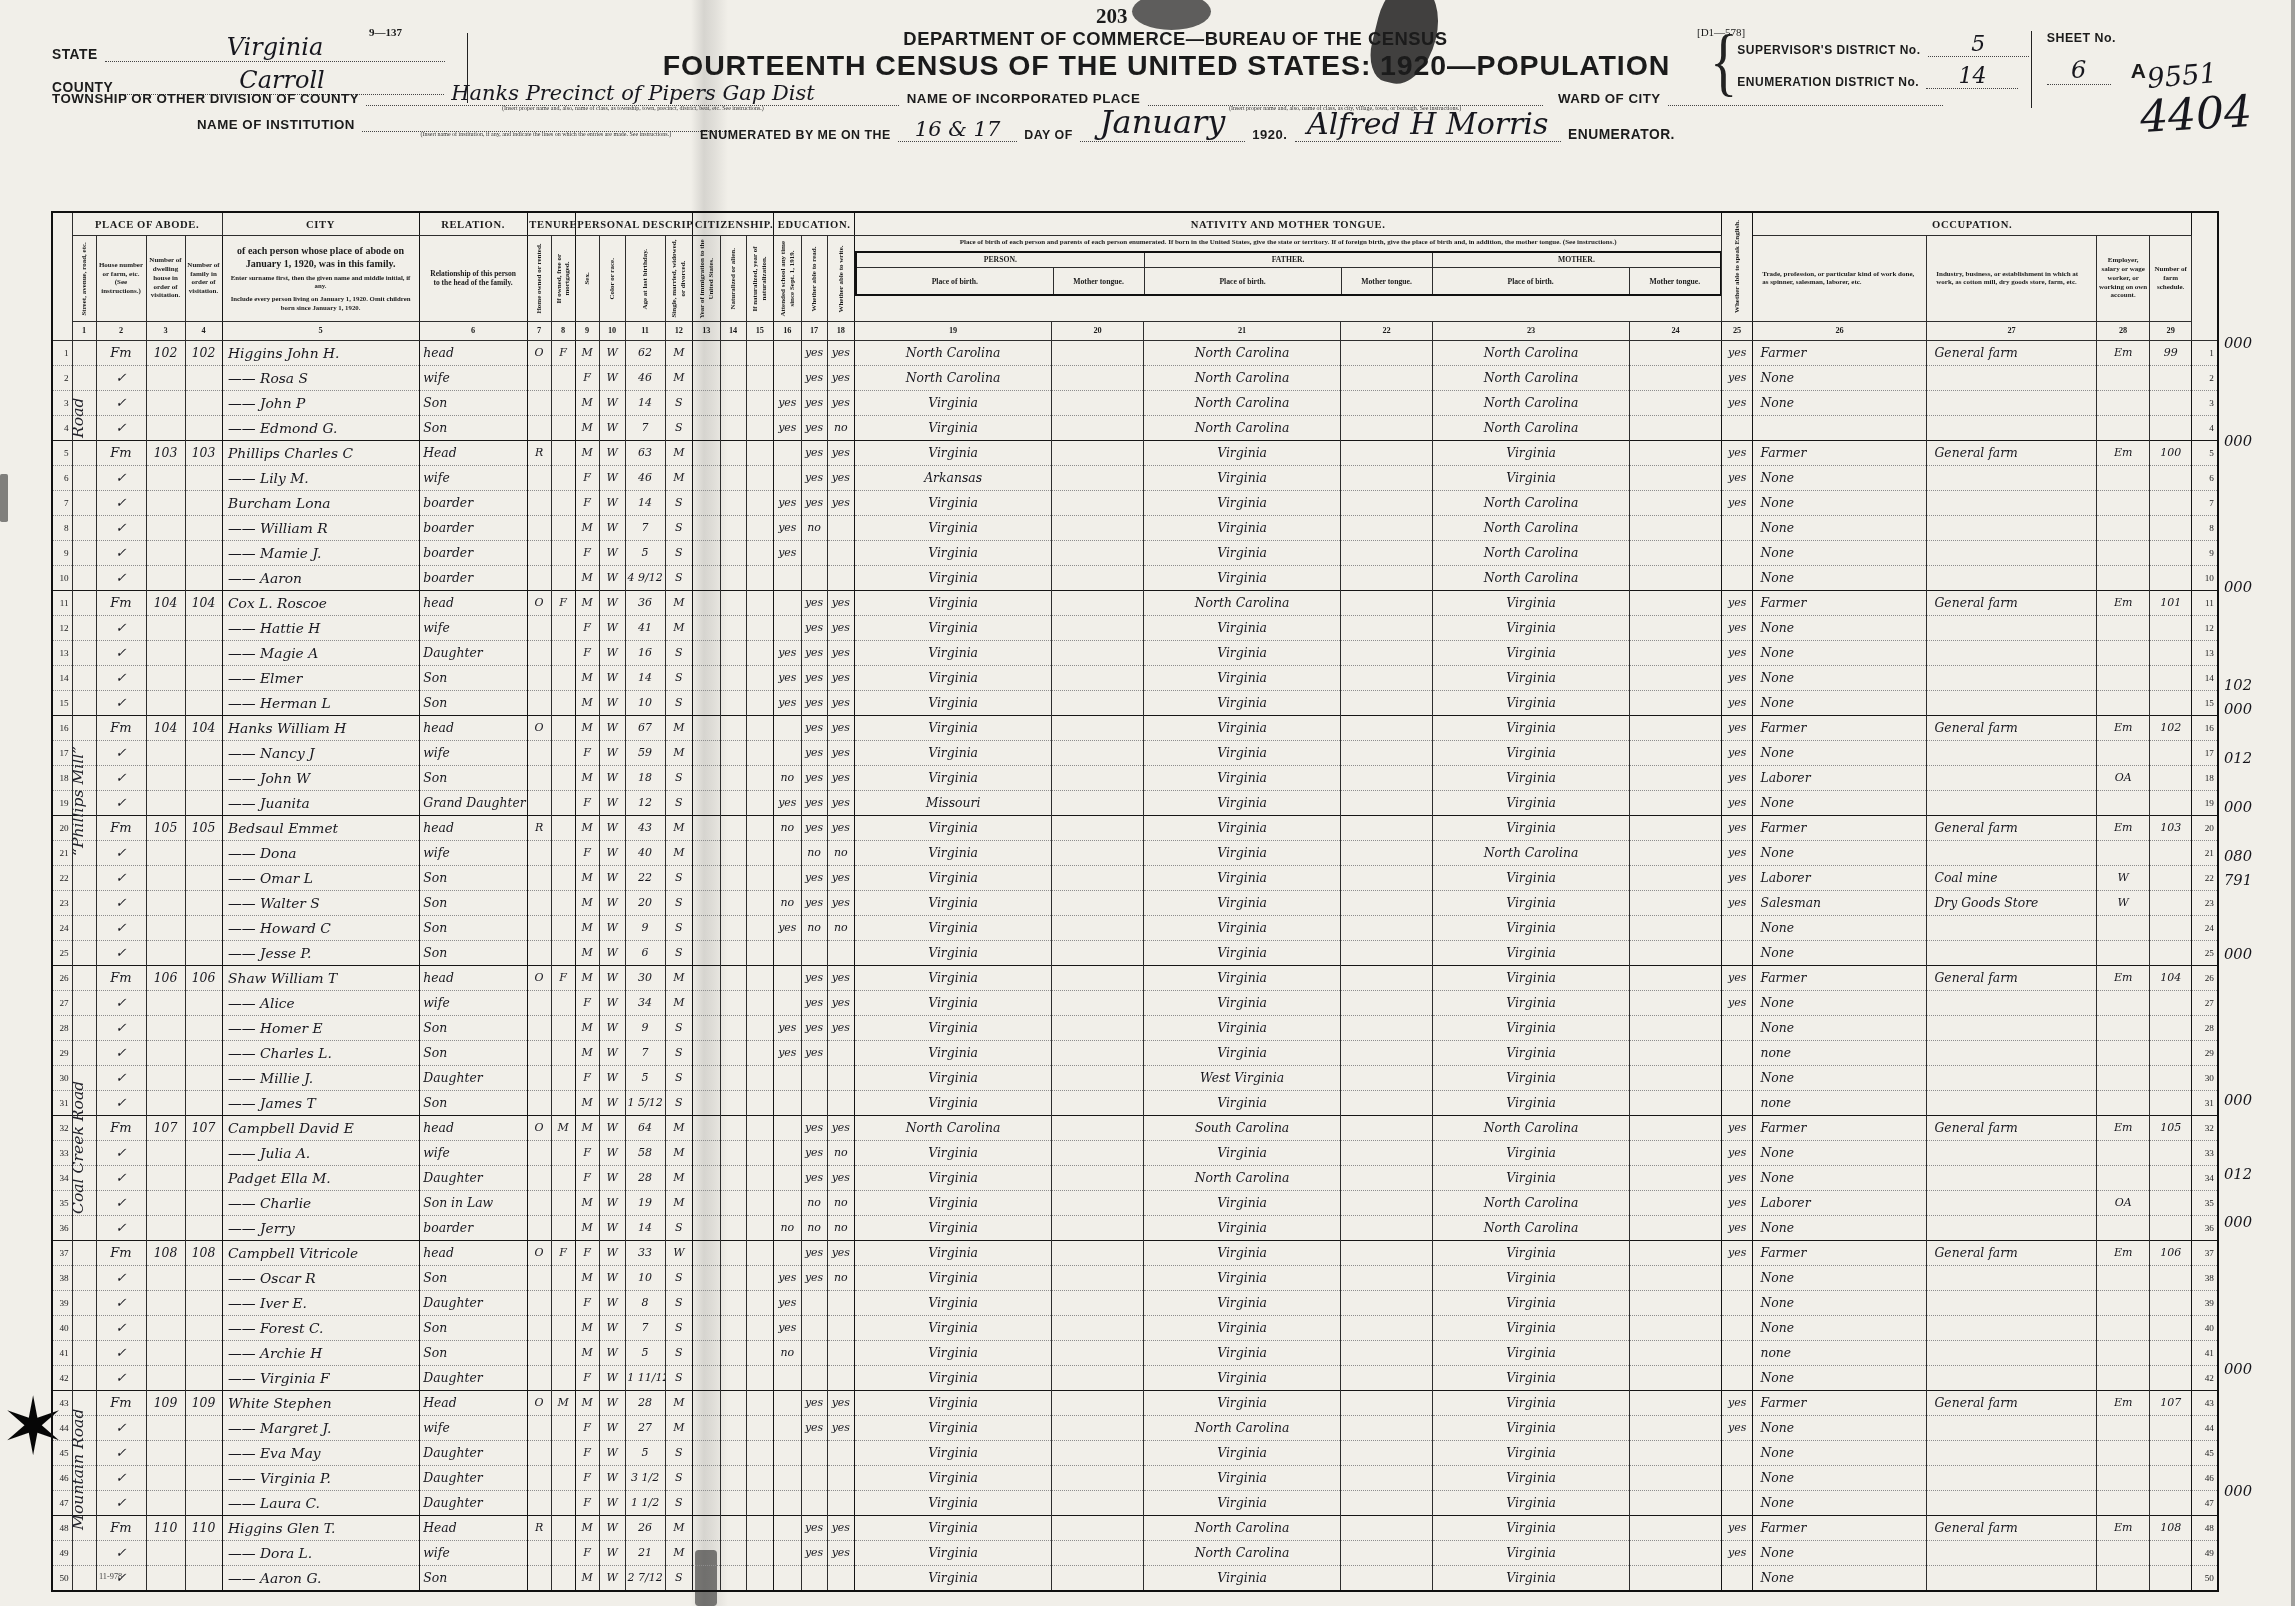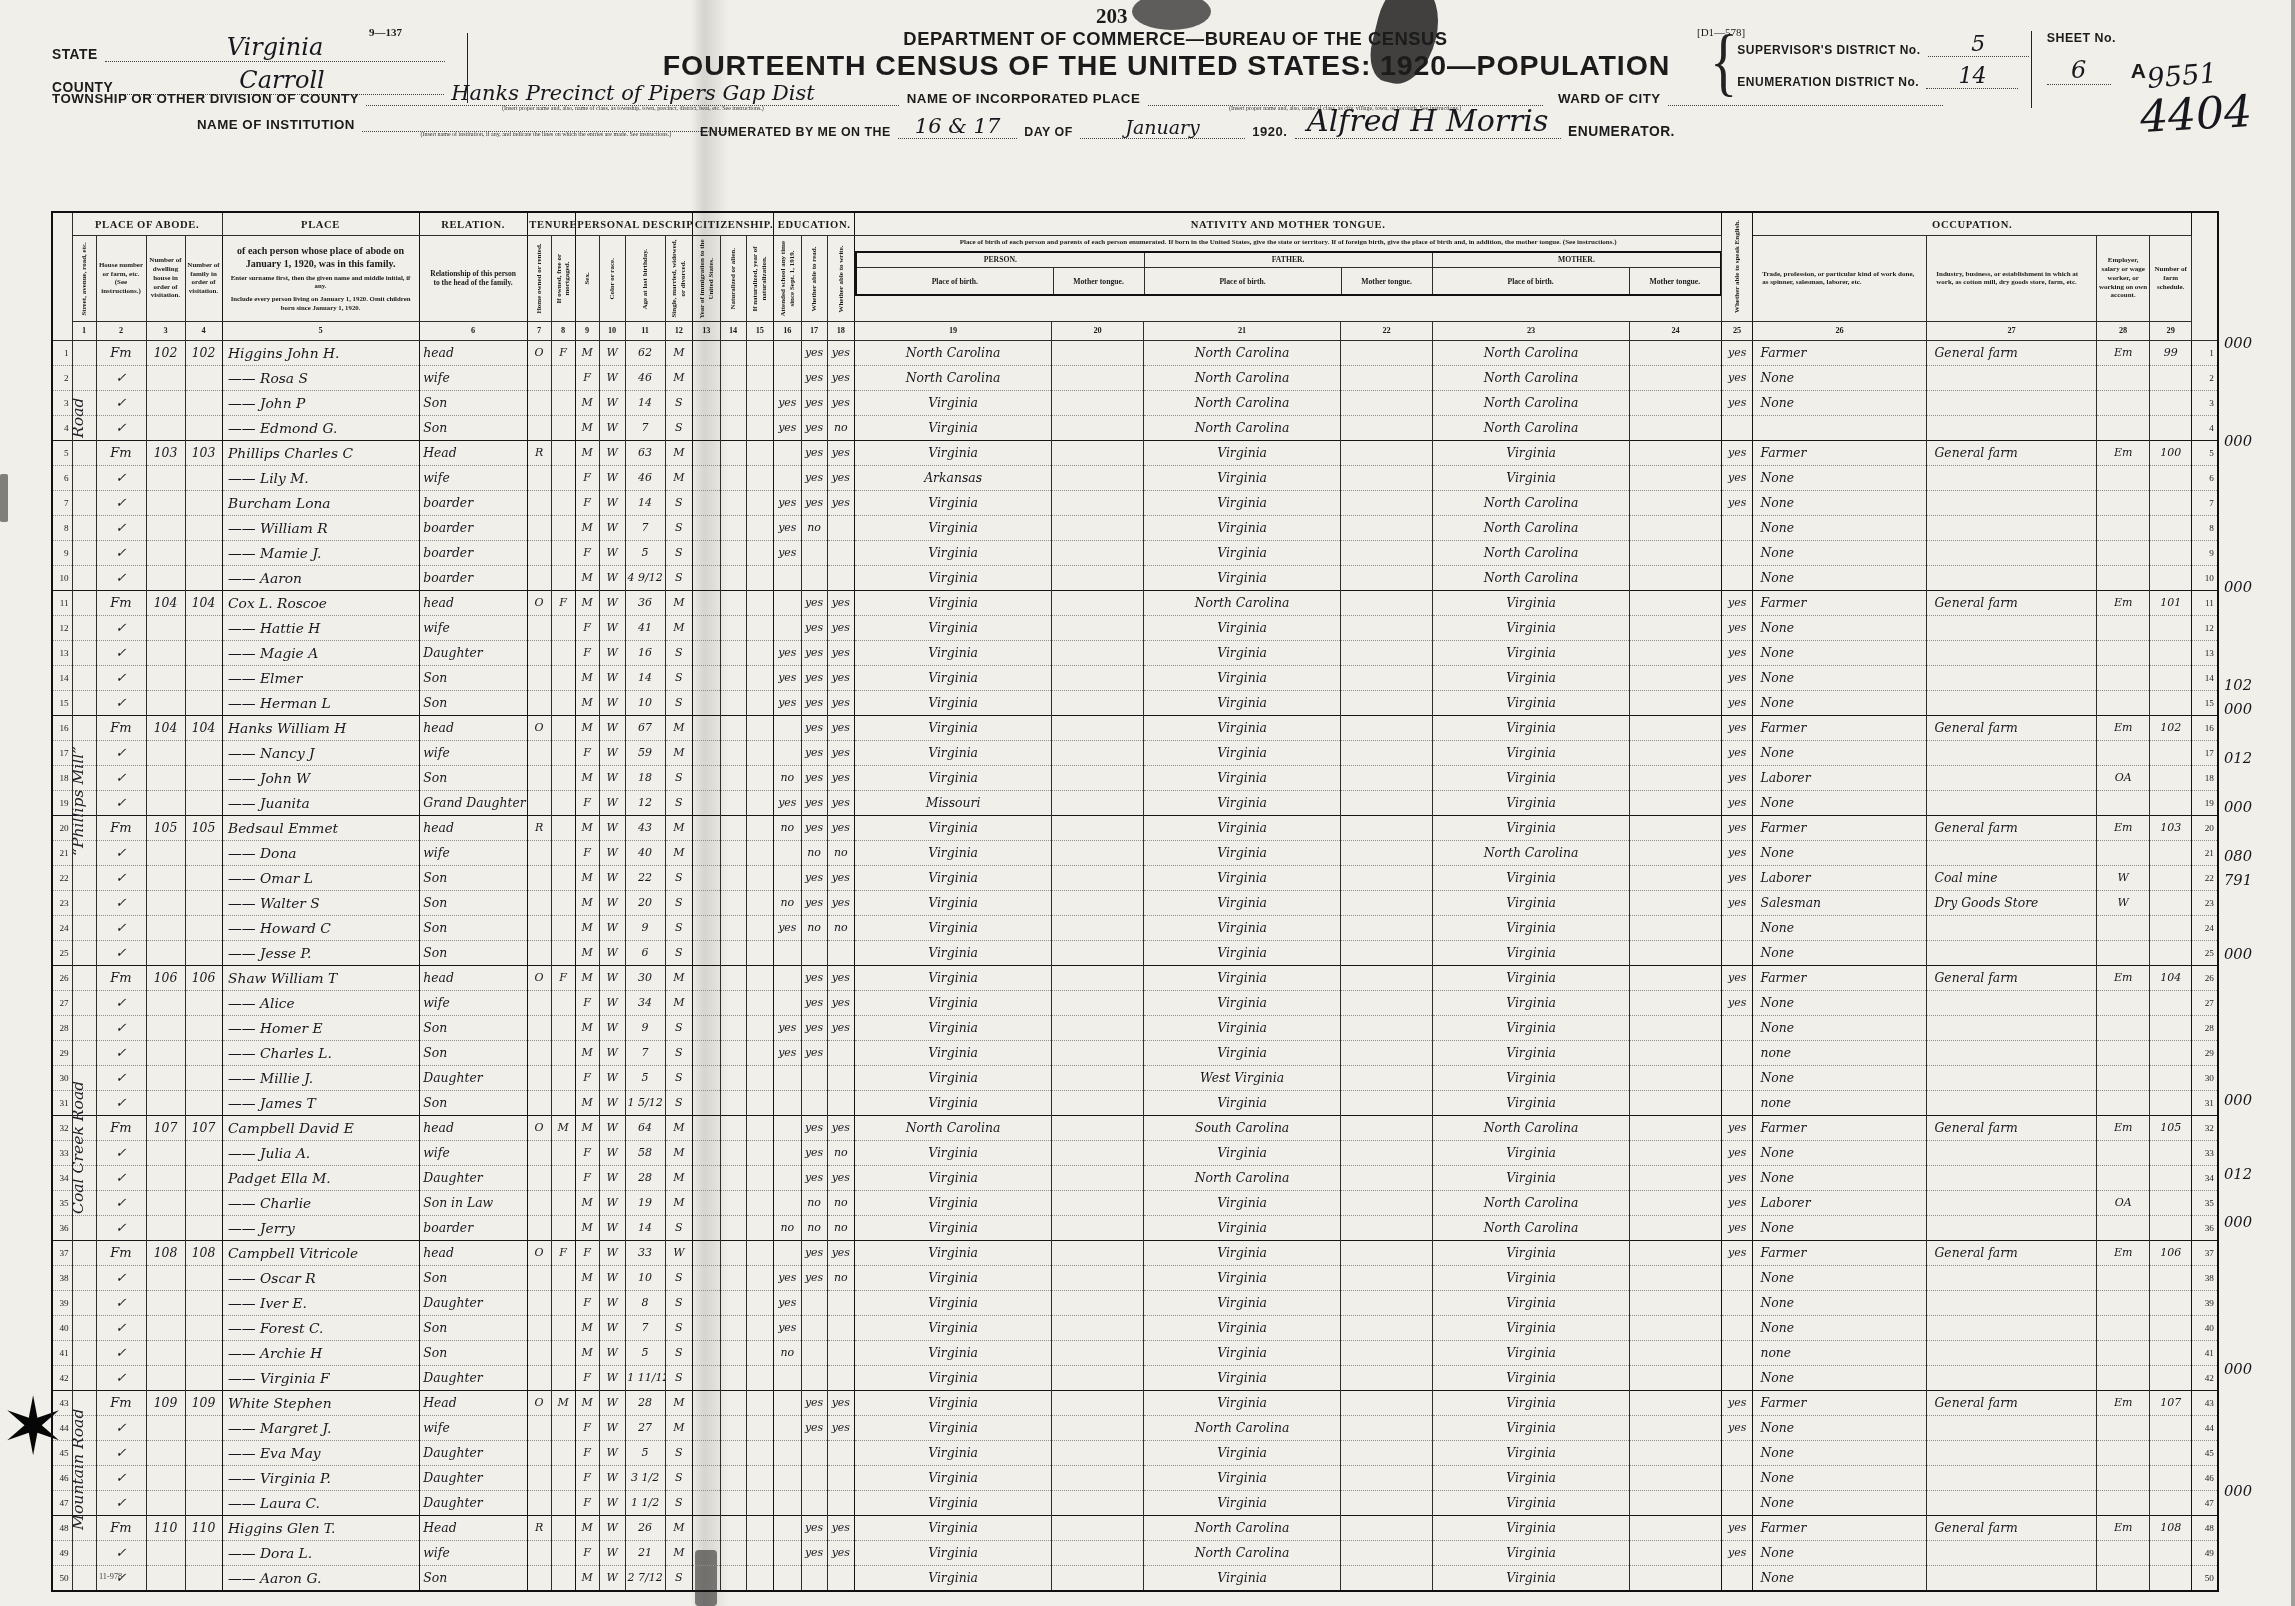--- a/index.html
+++ b/index.html
@@ -104,21 +104,21 @@
   <span class="fill" style="width:367px;">
     <span style="font-size:14.7px;">&nbsp;</span>
     <span class="note">(Insert name of institution, if any, and indicate the lines on which the entries are made.  See instructions.)</span>
   </span>
 </div>
 
 <div class="abs flexline" style="left:700px;top:103px;">
   <span class="lbl" style="font-size:12.4px;">ENUMERATED BY ME ON THE</span>
   <span class="fill" style="width:119px;"><span class="hw" style="font-size:21px;">16 &amp; 17</span></span>
   <span class="lbl" style="font-size:12.4px;">DAY OF</span>
-  <span class="fill" style="width:165px;"><span class="hw" style="font-size:19px;text-align:center;">January</span></span>
+  <span class="fill" style="width:165px;"><span class="hw" style="font-size:32px;text-align:center;">January</span></span>
   <span class="lbl" style="font-size:13px;">1920.</span>
   <span class="fill" style="width:266px;"><span class="hw" style="font-size:30px;">Alfred H Morris</span></span>
   <span class="lbl" style="font-size:13.8px;">ENUMERATOR.</span>
 </div>
 
 <div class="abs" style="left:1710px;top:27.5px;display:flex;align-items:center;">
   <span class="brace">{</span>
   <div>
     <div class="flexline" style="margin-bottom:5.5px;">
       <span class="lbl" style="font-size:12px;">SUPERVISOR'S DISTRICT No.</span>
@@ -173,21 +173,21 @@
       <col style="width:174px">
         <col style="width:170px">
         <col style="width:53px">
         <col style="width:42px">
       <col style="width:26px">
     </colgroup>
     <thead>
       <tr>
         <th class="lncol" rowspan="3"></th>
         <th class="grp" colspan="4">PLACE OF ABODE.</th>
-        <th class="grp gb">PLACE</th>
+        <th class="grp gb">CITY</th>
         <th class="grp gb">RELATION.</th>
         <th class="grp gb" colspan="2">TENURE.</th>
         <th class="grp gb" colspan="4">PERSONAL DESCRIPTION.</th>
         <th class="grp gb" colspan="3">CITIZENSHIP.</th>
         <th class="grp gb" colspan="3">EDUCATION.</th>
         <th class="grp gb" colspan="6">NATIVITY AND MOTHER TONGUE.</th>
         <th class="vert gb" rowspan="2">Whether able to speak English.</th>
         <th class="grp gb" colspan="4">OCCUPATION.</th>
         <th class="lncol" rowspan="3"></th>
       </tr>

